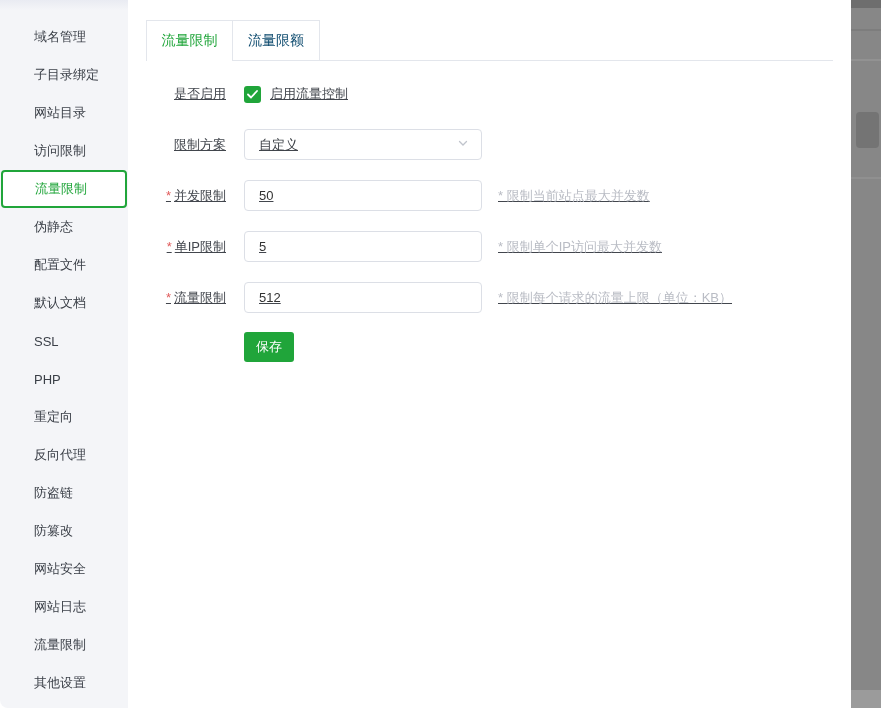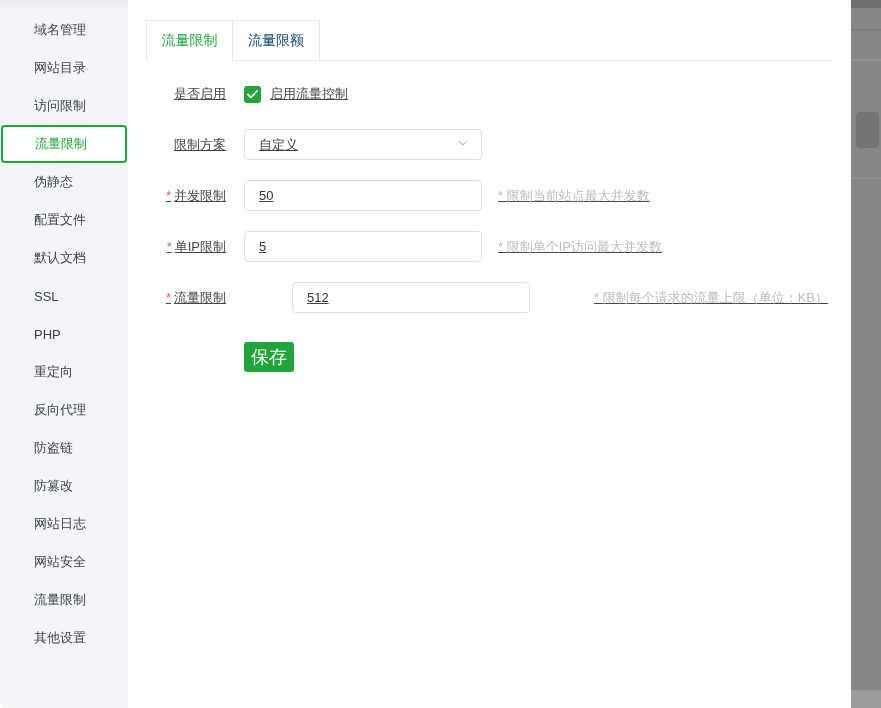--- a/index.html
+++ b/index.html
@@ -35,21 +35,21 @@
     flex: none; width: 128px; height: 100%;
     background: #f4f5f8;
     border-radius: 0 0 0 8px;
     position: relative;
   }
   .sidebar-top-shade {
     position: absolute; top: 0; left: 0; right: 0; height: 10px;
     background: linear-gradient(#e9ebf2, rgba(233,235,242,0));
     pointer-events: none;
   }
-  .nav { padding-top: 11px; }
+  .nav { padding-top: 18px; }
   .nav-item {
     height: 38px; display: flex; align-items: center;
     padding-left: 34px; font-size: 13px; color: #3a3f47; cursor: pointer;
   }
   .nav-item.selected {
     background: #fff;
     border: 2px solid #20a53a;
     border-radius: 4px;
     margin: 0 1px;
     padding-left: 32px;
@@ -68,21 +68,21 @@
   }
   .tab + .tab { border-left: none; }
   .tab.active { color: #20a53a; }
   .tab.active::after {
     content: ""; position: absolute; left: 0; right: 0; bottom: -1px; height: 1px; background: #fff;
   }
 
   .form { padding-top: 24px; font-size: 13px; color: #42464d; text-decoration: underline; }
   .frow { display: flex; align-items: center; margin-bottom: 20px; }
   .frow.mb26 { margin-bottom: 26px; }
-  .frow.mb19 { margin-bottom: 29px; gap: 48px; }
+  .frow.mb19 { margin-bottom: 19px; }
   .flabel { flex: none; width: 80px; text-align: right; color: #42464d; white-space: nowrap; }
   .req { color: #e05b5b; margin-right: 3px; }
   .fcontrol { margin-left: 18px; display: flex; align-items: center; }
 
   .checkbox {
     width: 17px; height: 17px; background: #20a53a; border-radius: 3px;
     display: flex; align-items: center; justify-content: center; cursor: pointer;
   }
   .cb-label { margin-left: 9px; color: #42464d; }
 
@@ -96,36 +96,39 @@
     width: 238px; height: 31px; border: 1px solid #dcdfe6; border-radius: 4px;
     padding: 8px 14px; font-size: 13px; color: #333; outline: none;
     font-family: "Liberation Sans", "DejaVu Sans", sans-serif; background: #fff;
   }
 
   .hint { margin-left: 16px; color: #b9bcc4; font-size: 13px; white-space: nowrap; }
 
   .save-row { margin-left: 98px; }
   .save-btn {
     width: 50px; height: 30px; background: #20a53a; color: #fff;
-    border: none; border-radius: 3px; font-size: 18px; cursor: pointer;
+    border: none; border-radius: 3px; font-size: 13px; cursor: pointer;
     font-family: "Liberation Sans", "DejaVu Sans", sans-serif;
   }
 </style>
 </head>
 <body>
 
 <div class="modal">
 
   <div class="sidebar">
     <div class="sidebar-top-shade"></div>
     <div class="nav" id="nav">
         <div class="nav-item">
           <span>域名管理</span>
         </div>
         <div class="nav-item">
+          <span>子目录绑定</span>
+        </div>
+        <div class="nav-item">
           <span>网站目录</span>
         </div>
         <div class="nav-item">
           <span>访问限制</span>
         </div>
         <div class="nav-item selected">
           <span>流量限制</span>
         </div>
         <div class="nav-item">
           <span>伪静态</span>
@@ -148,24 +151,24 @@
         <div class="nav-item">
           <span>反向代理</span>
         </div>
         <div class="nav-item">
           <span>防盗链</span>
         </div>
         <div class="nav-item">
           <span>防篡改</span>
         </div>
         <div class="nav-item">
+          <span>网站安全</span>
+        </div>
+        <div class="nav-item">
           <span>网站日志</span>
-        </div>
-        <div class="nav-item">
-          <span>网站安全</span>
         </div>
         <div class="nav-item">
           <span>流量限制</span>
         </div>
         <div class="nav-item">
           <span>其他设置</span>
         </div>
       </div>
   </div>
 

